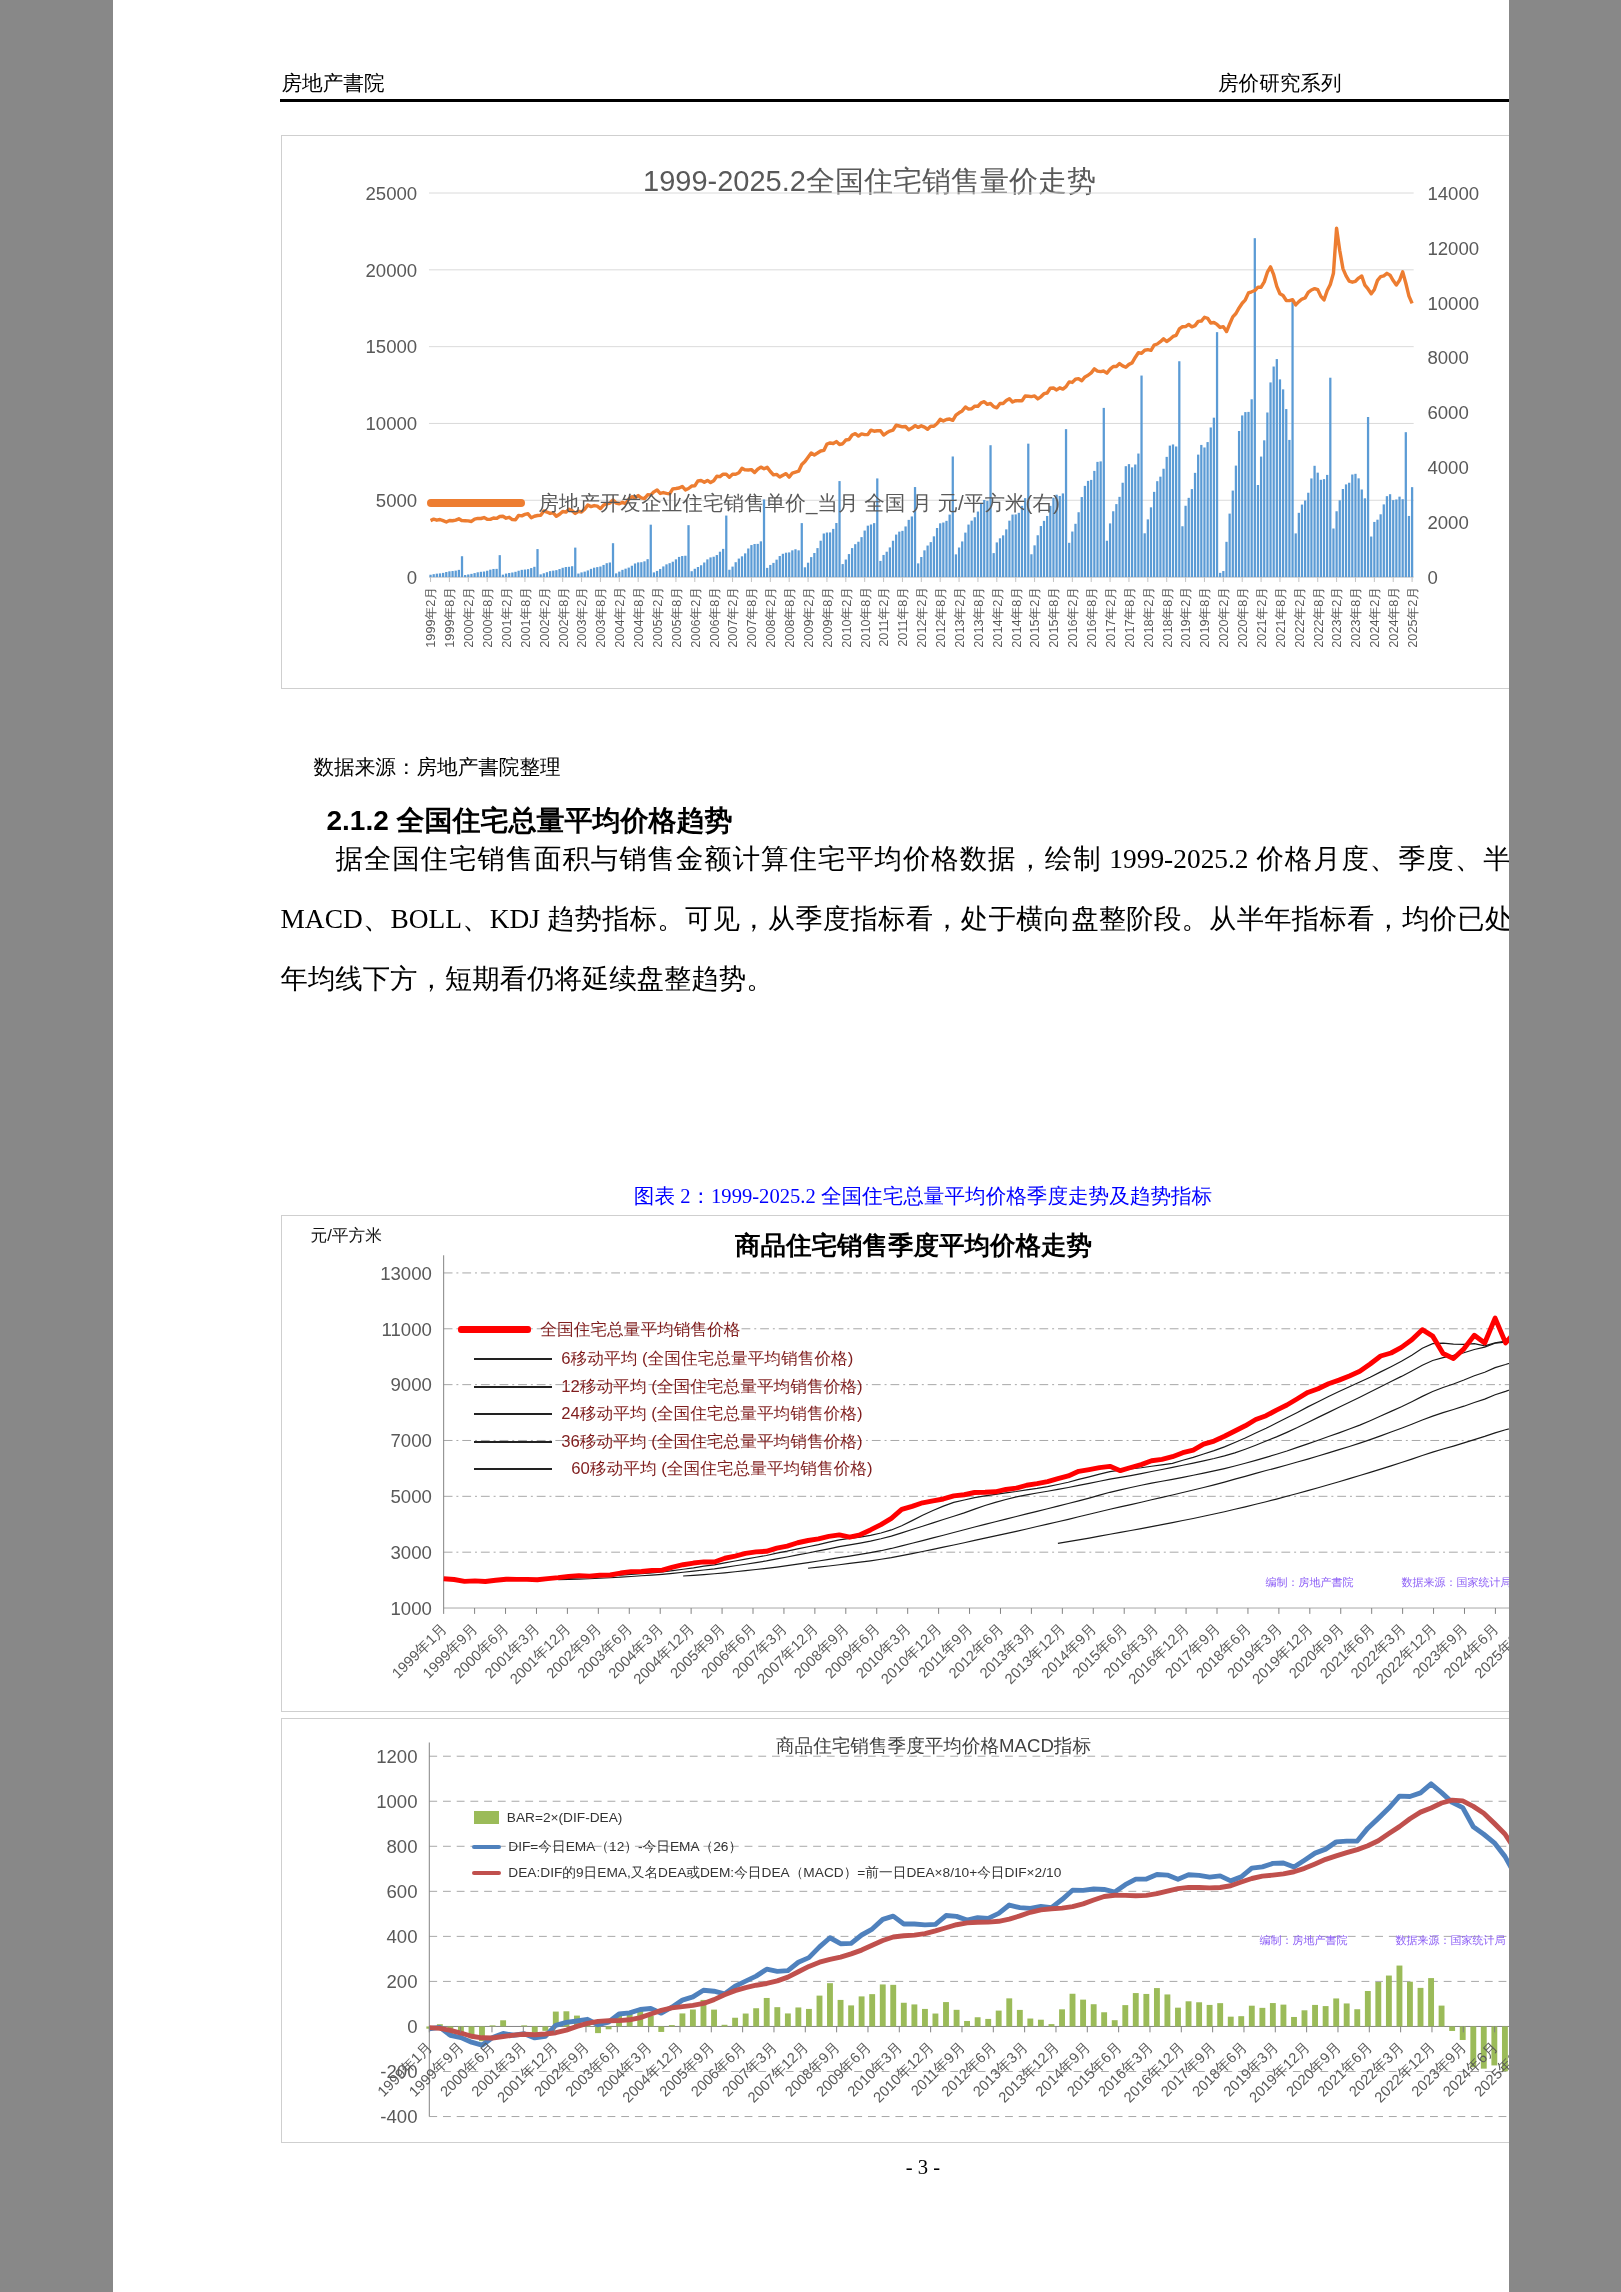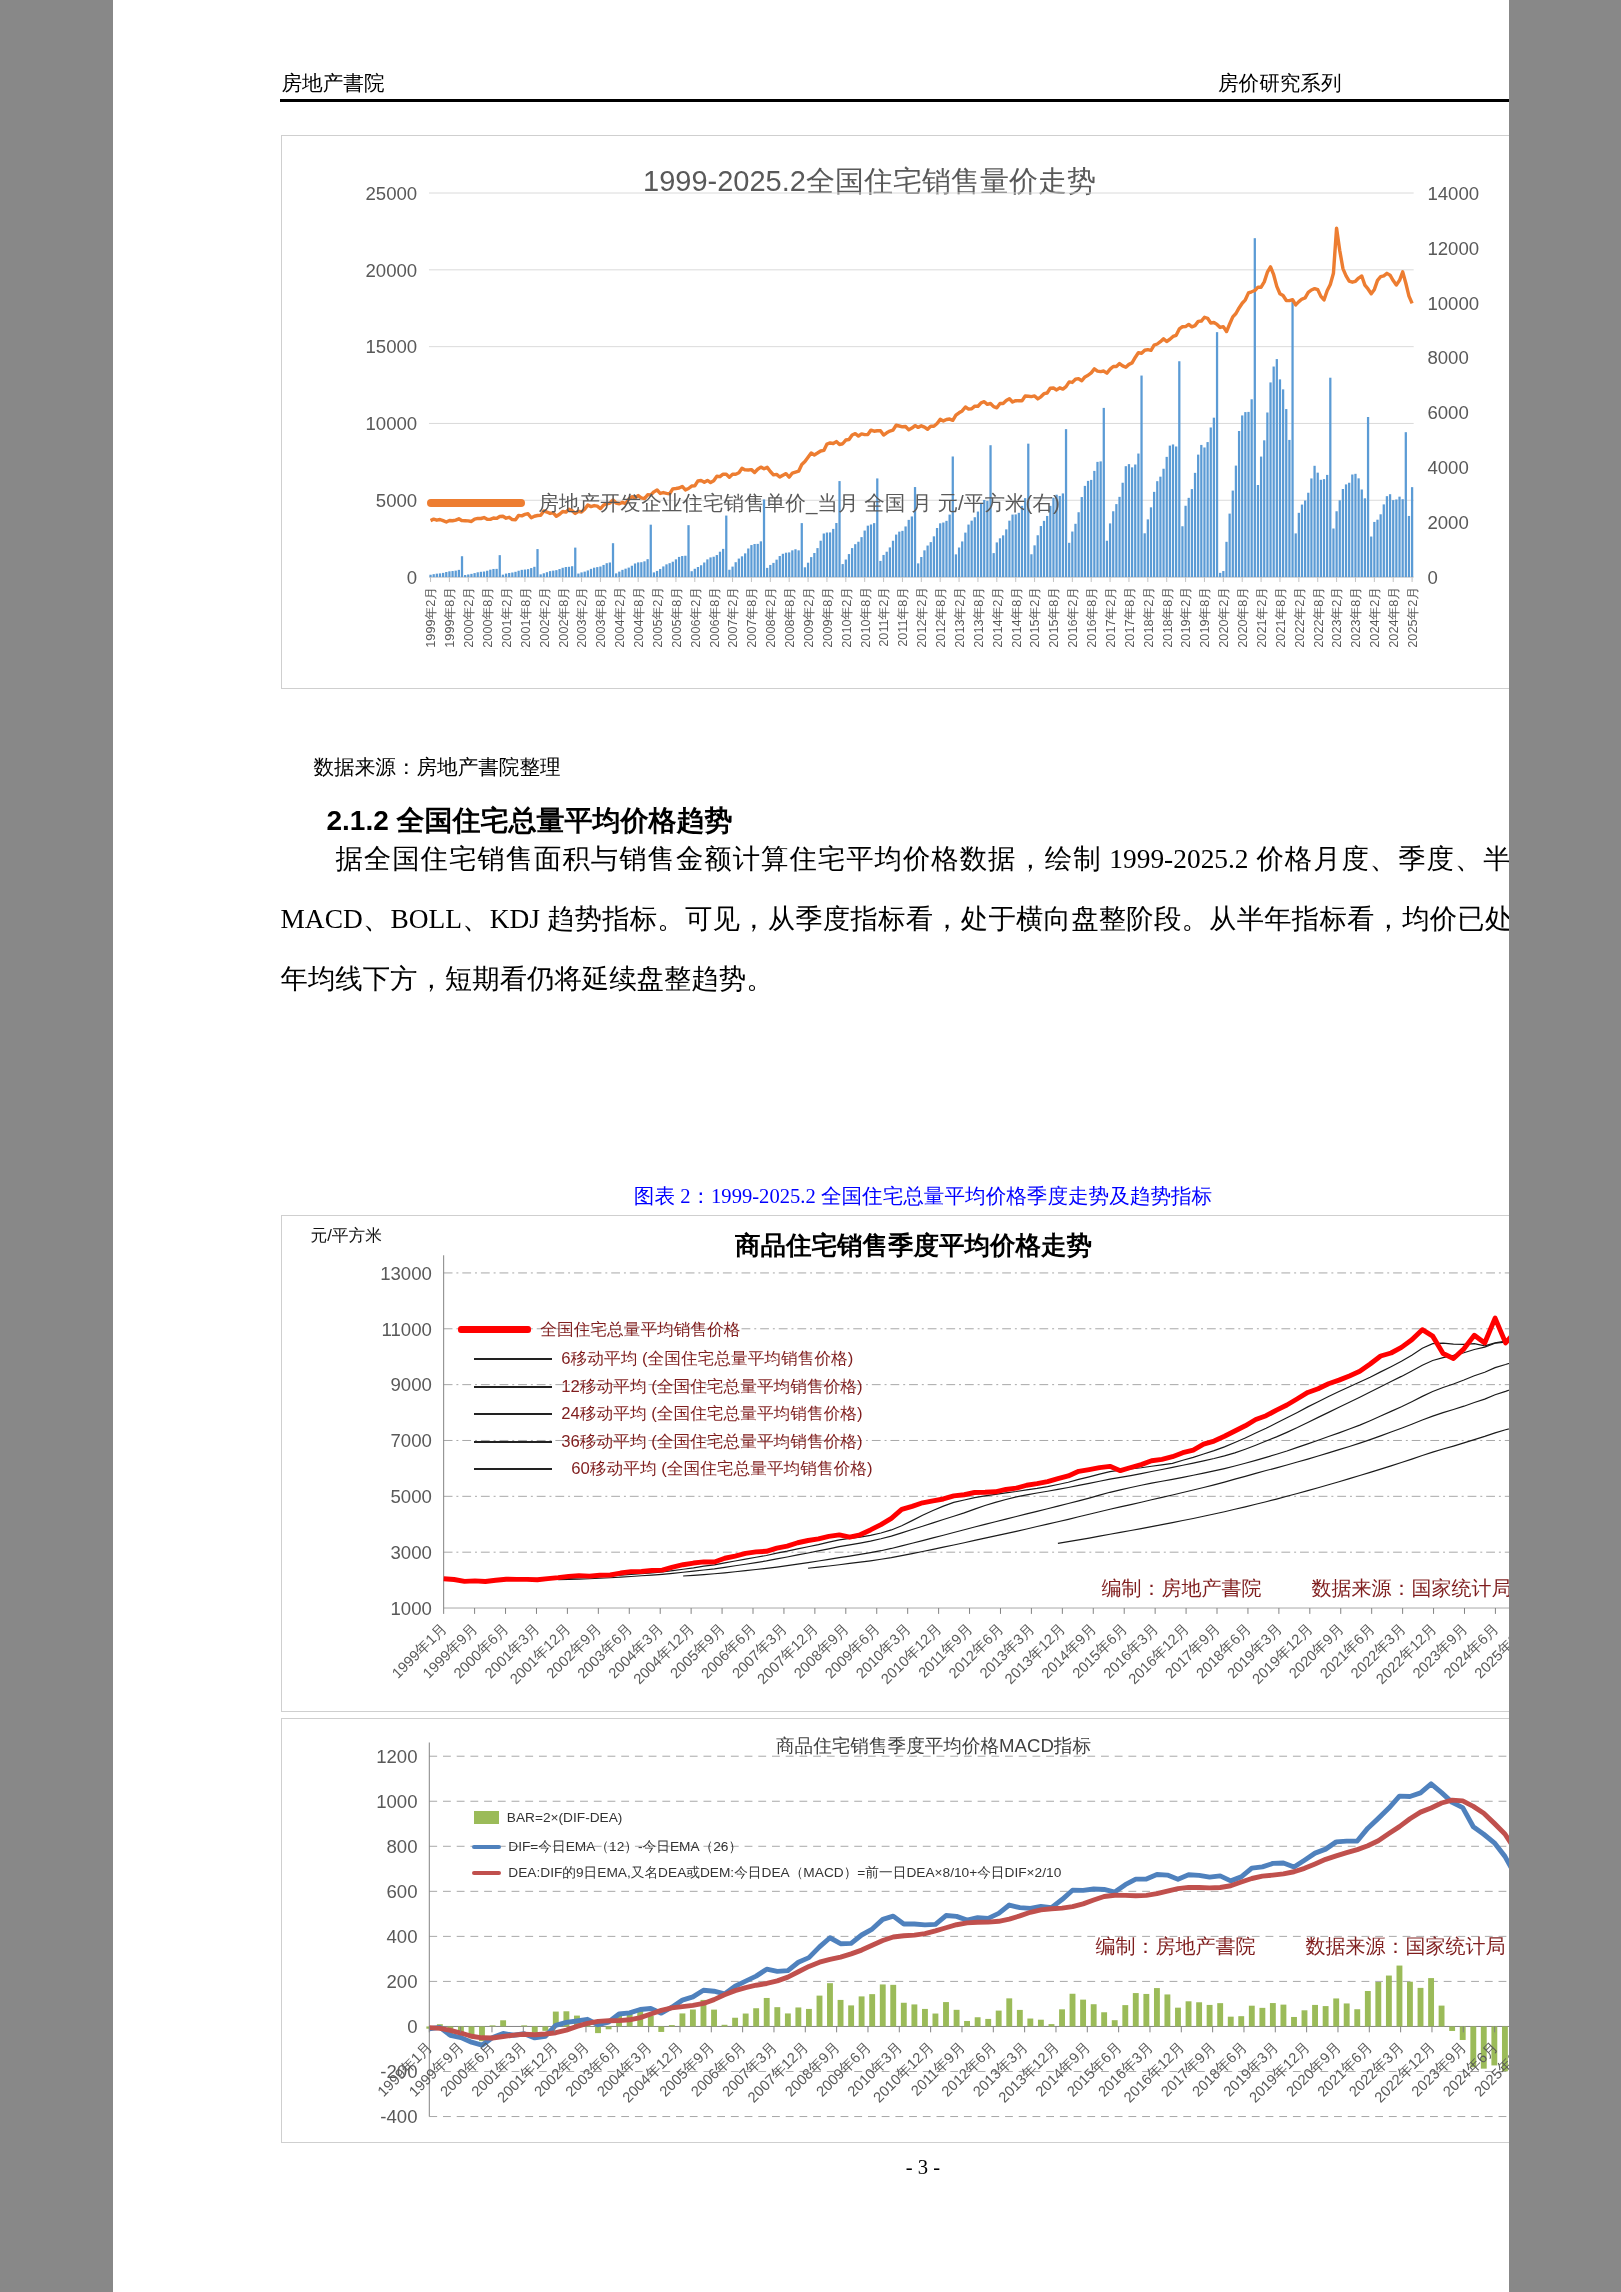--- a/index.html
+++ b/index.html
@@ -16,21 +16,21 @@
   .c1lab{font-size:20.6px;color:#595959;margin-left:13.7px;}
   .c2lab{font-size:16.7px;color:#7f1d1d;margin-left:9.8px;}
   .c3lab{font-size:13.7px;color:#333;margin-left:7.8px;}
   .sw-bar1{width:98px;height:26.5px;background:#5B9BD5;}
   .sw-line1{width:98px;height:8.8px;background:#ED7D31;border-radius:3.9px;}
   .sw-red{width:73px;height:6.9px;background:#FF0000;border-radius:2.9px;}
   .sw-thin{width:78px;height:2px;background:#222;}
   .sw-green{width:25.5px;height:13.7px;background:#9BBB59;}
   .sw-blue{width:29px;height:4.9px;background:#4F81BD;border-radius:2px;}
   .sw-dred{width:29px;height:4.9px;background:#C0504D;border-radius:2px;}
-  .annot{font-family:Liberation Serif, serif;font-size:20px;color:#7f1d1d;white-space:nowrap;}
+  .annot{font-family:Liberation Sans, sans-serif;font-size:11px;color:#8b5cf6;white-space:nowrap;}
   .annot span{margin-left:45px;}
   .annot span:first-child{margin-left:0;}
   .src{font-size:20.6px;}
   .h2{font-family:"Liberation Sans",sans-serif;font-weight:700;font-size:28px;}
   .body-par{font-size:27.4px;line-height:60px;text-align:justify;text-indent:55px;
             font-family:"Liberation Serif",serif;}
   .footer{width:1621px;text-align:center;font-size:20.6px;}
   svg text{font-family:"Liberation Sans",sans-serif;}
   .tickL{font-size:19px;fill:#595959;}
   .tickS{font-size:15px;fill:#595959;}

